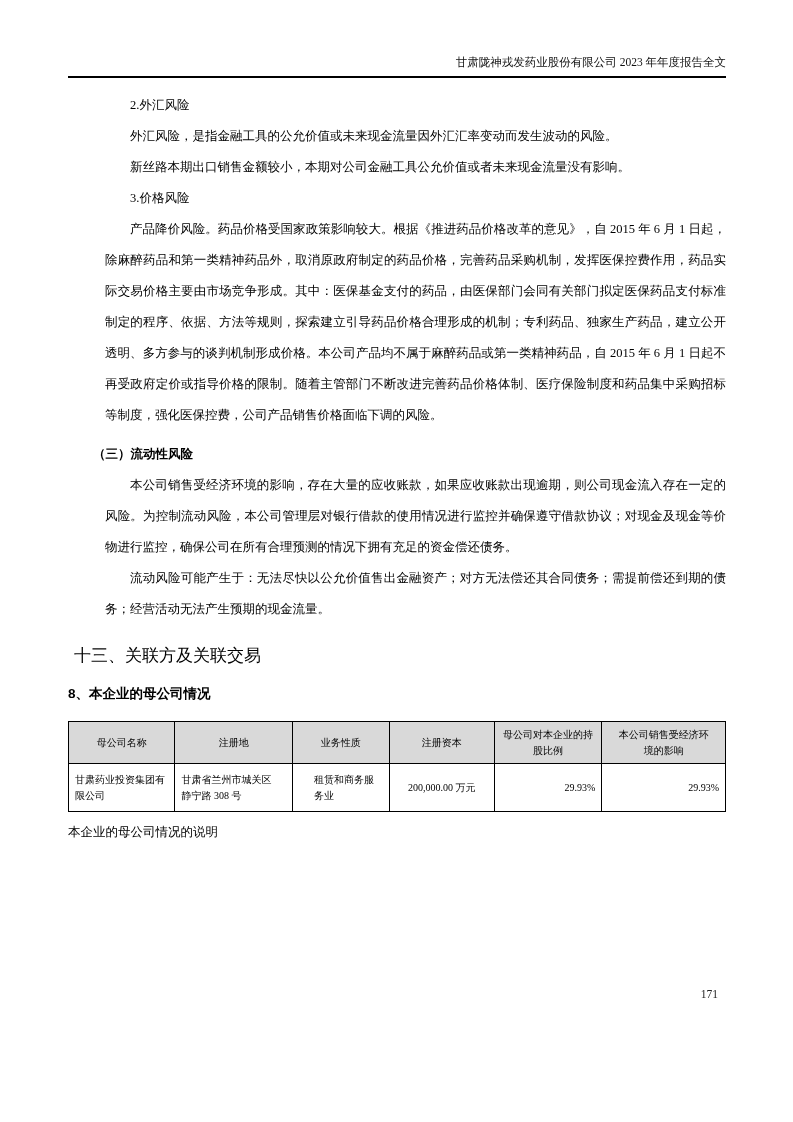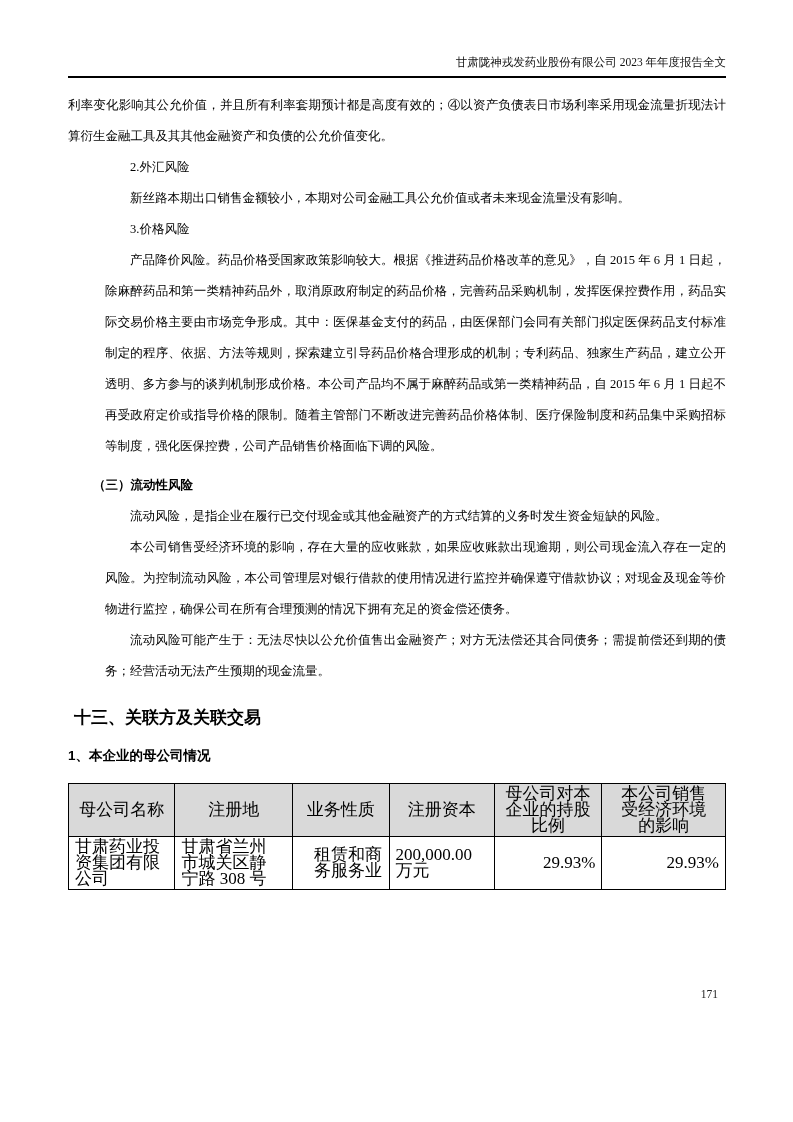--- a/index.html
+++ b/index.html
@@ -47,36 +47,36 @@
   .para.subheading {
     text-indent: 2em;
     font-weight: bold;
     margin-top: 8px;
     font-family: "Liberation Sans", "DejaVu Sans", sans-serif;
   }
   h1.section-heading {
     margin: 14px 0 0 6px;
     font-size: 17px;
     line-height: 34px;
-    font-weight: bold;
+    font-weight: normal;
     font-family: "Liberation Sans", "DejaVu Sans", sans-serif;
   }
   h2.subsection-heading {
     margin: 6px 0 0 0;
     font-size: 13.5px;
     line-height: 30px;
     font-weight: bold;
     font-family: "Liberation Sans", "DejaVu Sans", sans-serif;
   }
   table.parent-table {
     width: 100%;
     margin-top: 12px;
     border-collapse: collapse;
     table-layout: fixed;
-    font-size: 17px;
+    font-size: 10px;
   }
   .parent-table col.c1 { width: 16.2%; }
   .parent-table col.c2 { width: 17.9%; }
   .parent-table col.c3 { width: 14.7%; }
   .parent-table col.c4 { width: 16.0%; }
   .parent-table col.c5 { width: 16.4%; }
   .parent-table col.c6 { width: 18.8%; }
   .parent-table th, .parent-table td {
     border: 1px solid var(--border-color);
     padding: 2px 6px;
@@ -86,21 +86,21 @@
   .parent-table thead th {
     background: var(--thead-bg);
     font-weight: normal;
     text-align: center;
     height: 42px;
   }
   .parent-table thead th:nth-child(6) { padding: 2px 12px; }
   .parent-table tbody td { height: 48px; text-align: left; }
   .parent-table tbody td:nth-child(2) { padding-right: 16px; }
   .parent-table tbody td:nth-child(3) { padding-left: 21px; padding-right: 5px; }
-  .parent-table tbody td:nth-child(4) { }
+  .parent-table tbody td:nth-child(4) { text-align: center; }
   .parent-table tbody td:nth-child(5),
   .parent-table tbody td:nth-child(6) { text-align: right; }
   .table-note {
     margin-top: 12px;
     font-size: 12.5px;
     line-height: 16px;
   }
   .page-number {
     position: absolute;
     right: 75px;
@@ -111,34 +111,33 @@
 </style>
 </head>
 <body>
 
 <div class="page">
 
   <div class="header-title">甘肃陇神戎发药业股份有限公司 2023 年年度报告全文</div>
   <div class="header-rule"></div>
 
   <div class="doc-body" id="paragraphs">
-      <p class="para flush">利率变化影响其公允价值，并且所有利率套期预计都是高度有效的；④以资产负债表日市场利率采用现金流量折现法计算衍生金融工具及其其他金融资产和负债的公允价值变化。</p>
       <p class="para indent">2.外汇风险</p>
+      <p class="para indent">外汇风险，是指金融工具的公允价值或未来现金流量因外汇汇率变动而发生波动的风险。</p>
       <p class="para indent">新丝路本期出口销售金额较小，本期对公司金融工具公允价值或者未来现金流量没有影响。</p>
       <p class="para indent">3.价格风险</p>
       <p class="para indent">产品降价风险。药品价格受国家政策影响较大。根据《推进药品价格改革的意见》，自 2015 年 6 月 1 日起，除麻醉药品和第一类精神药品外，取消原政府制定的药品价格，完善药品采购机制，发挥医保控费作用，药品实际交易价格主要由市场竞争形成。其中：医保基金支付的药品，由医保部门会同有关部门拟定医保药品支付标准制定的程序、依据、方法等规则，探索建立引导药品价格合理形成的机制；专利药品、独家生产药品，建立公开透明、多方参与的谈判机制形成价格。本公司产品均不属于麻醉药品或第一类精神药品，自 2015 年 6 月 1 日起不再受政府定价或指导价格的限制。随着主管部门不断改进完善药品价格体制、医疗保险制度和药品集中采购招标等制度，强化医保控费，公司产品销售价格面临下调的风险。</p>
       <p class="para subheading">（三）流动性风险</p>
-      <p class="para indent">流动风险，是指企业在履行已交付现金或其他金融资产的方式结算的义务时发生资金短缺的风险。</p>
       <p class="para indent">本公司销售受经济环境的影响，存在大量的应收账款，如果应收账款出现逾期，则公司现金流入存在一定的风险。为控制流动风险，本公司管理层对银行借款的使用情况进行监控并确保遵守借款协议；对现金及现金等价物进行监控，确保公司在所有合理预测的情况下拥有充足的资金偿还债务。</p>
       <p class="para indent">流动风险可能产生于：无法尽快以公允价值售出金融资产；对方无法偿还其合同债务；需提前偿还到期的债务；经营活动无法产生预期的现金流量。</p>
     </div>
 
   <h1 class="section-heading">十三、关联方及关联交易</h1>
 
-  <h2 class="subsection-heading">1、本企业的母公司情况</h2>
+  <h2 class="subsection-heading">8、本企业的母公司情况</h2>
 
   <table class="parent-table">
     <colgroup>
       <col class="c1">
         <col class="c2">
         <col class="c3">
       <col class="c4">
         <col class="c5">
         <col class="c6">
     </colgroup>
@@ -157,15 +156,16 @@
           <td>甘肃药业投资集团有限公司</td>
           <td>甘肃省兰州市城关区静宁路 308 号</td>
           <td>租赁和商务服务业</td>
           <td>200,000.00 万元</td>
           <td>29.93%</td>
           <td>29.93%</td>
         </tr>
       </tbody>
   </table>
 
+  <div class="table-note">本企业的母公司情况的说明</div>
 
   <div class="page-number">171</div>
 </div>
 
 </body></html>

